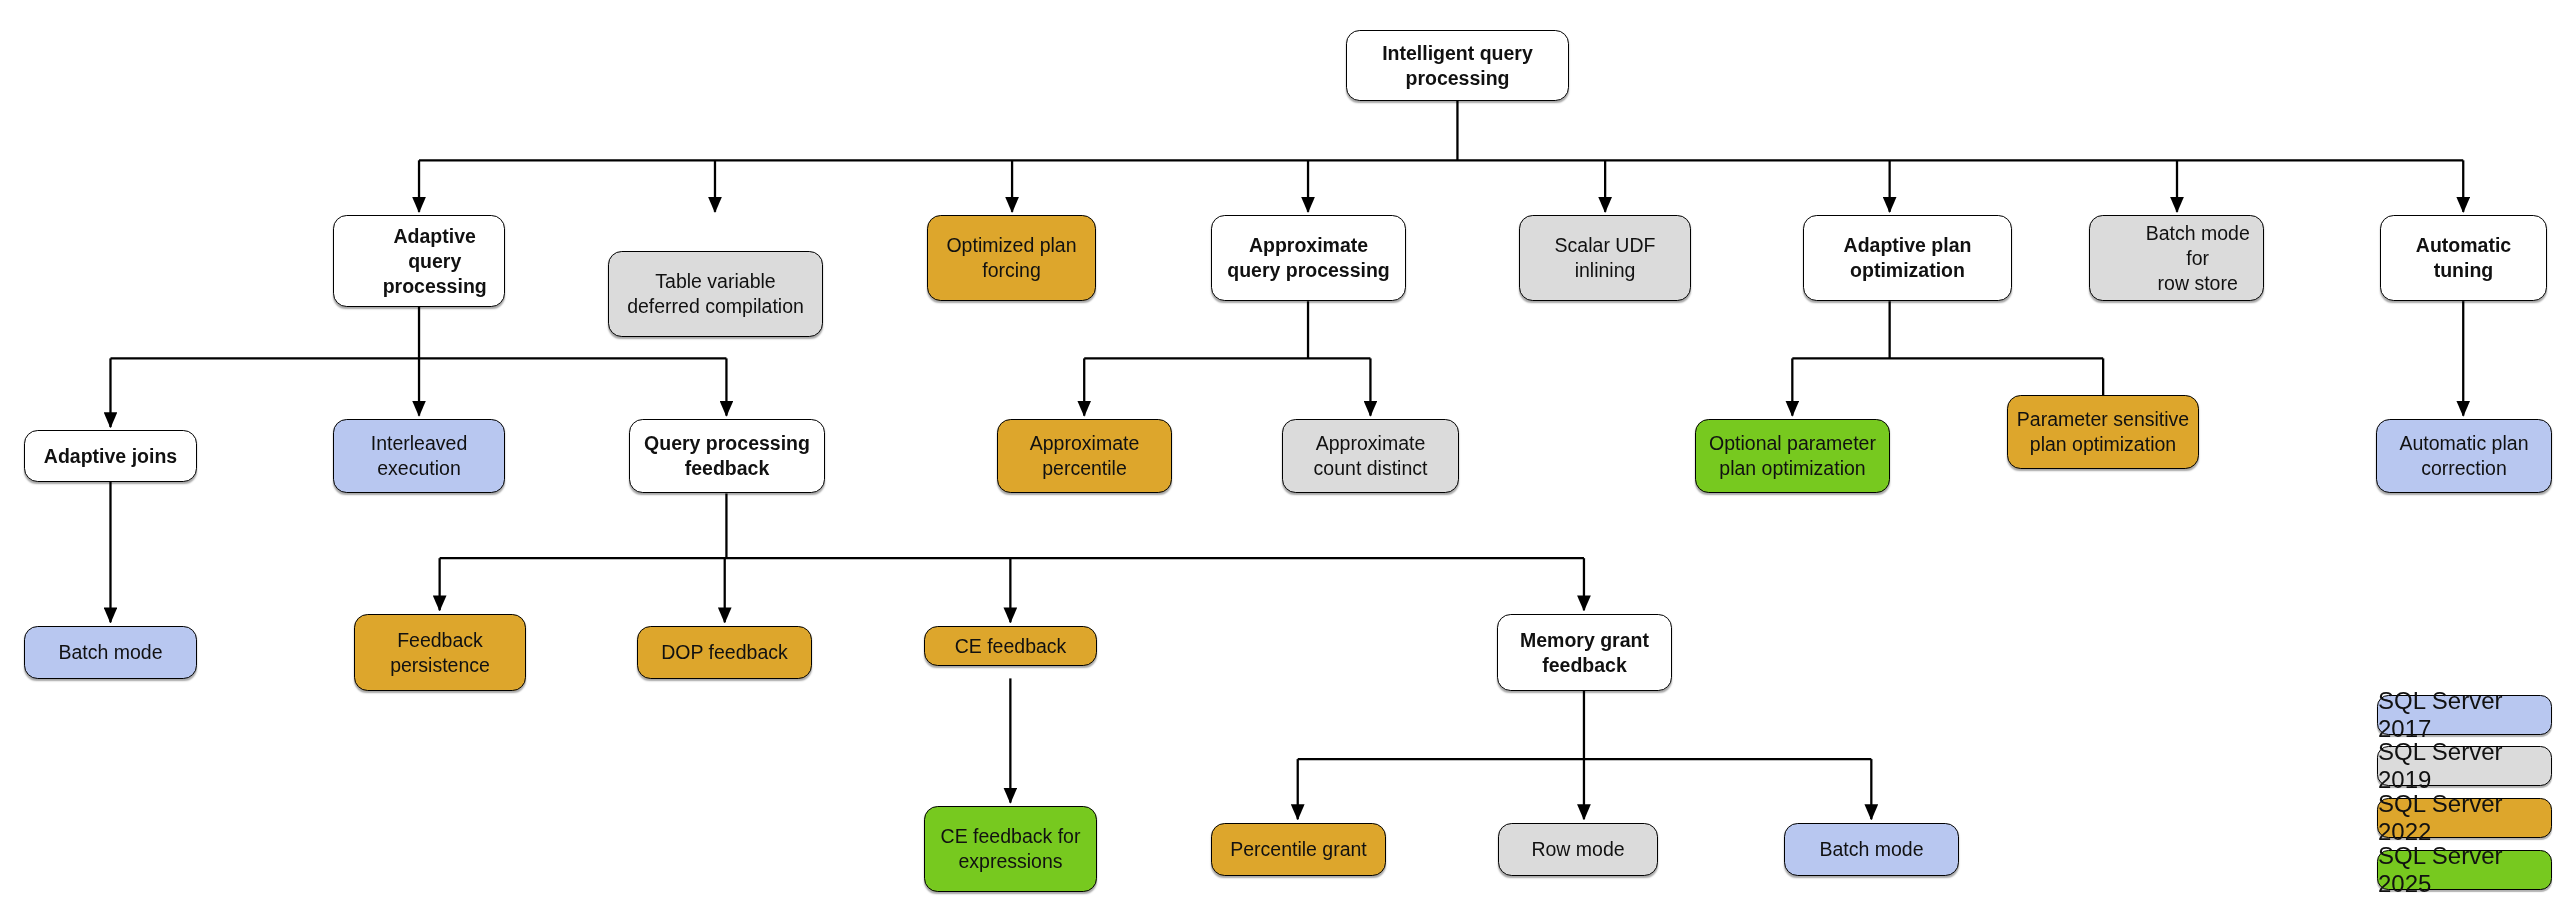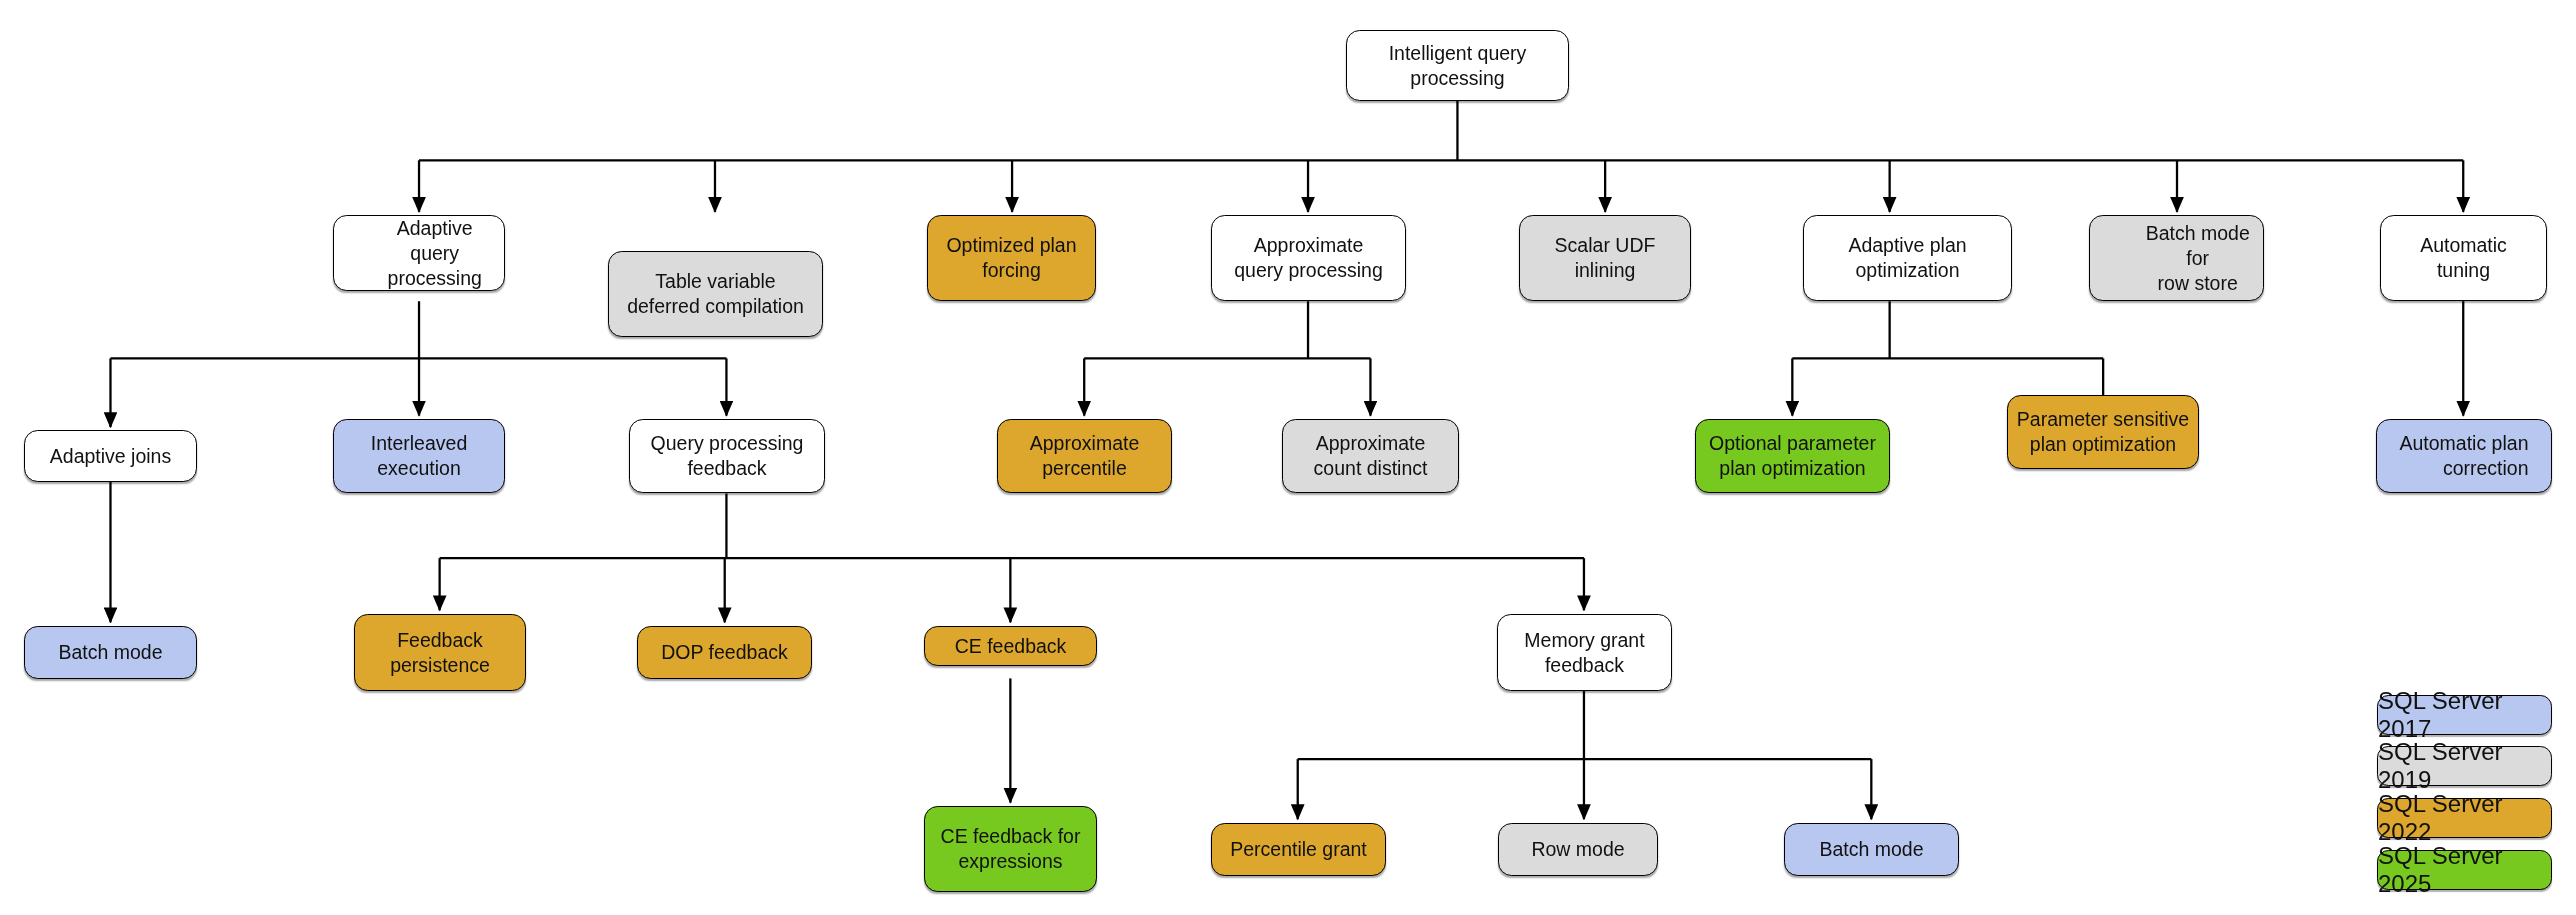--- a/index.html
+++ b/index.html
@@ -16,21 +16,21 @@
     border:1.7px solid var(--border);
     border-radius:13.7px;
     background:var(--node-default);
     display:flex;align-items:center;justify-content:center;
     text-align:center;
     font-size:19.5px;line-height:25px;color:#111;
     white-space:pre-line;
     padding:0 4.6px;
     box-shadow:0 2.3px 1.7px -0.6px rgba(0,0,0,0.35);
   }
-  .base{font-weight:normal;background:var(--node-default);}
+  .base{font-weight:bold;background:var(--node-default);}
   .v2017{background:var(--sql2017);}
   .v2019{background:var(--sql2019);}
   .v2022{background:var(--sql2022);}
   .v2025{background:var(--sql2025);}
   .legend-item{
     position:absolute;box-sizing:border-box;
     left:2377px;width:175px;height:40px;
     border:1.7px solid var(--border);
     border-radius:11.4px;
     display:flex;align-items:center;justify-content:center;
@@ -88,21 +88,21 @@
 
     <path class="edge" d="M2767,1206 V1326 M2267,1326 H3269"></path>
     <path class="edge" marker-end="url(#arrow)" d="M2267,1326 V1431"></path>
     <path class="edge" marker-end="url(#arrow)" d="M2767,1326 V1431"></path>
     <path class="edge" marker-end="url(#arrow)" d="M3269,1326 V1431"></path>
   </svg>
 
   <div class="node base" style="left:1346px;top:30px;width:223px;height:71px;">Intelligent query
 processing</div>
 
-  <div class="node base" style="left:333px;top:215px;width:172px;height:76px;padding-left:36px;">Adaptive query
+  <div class="node base" style="left:333px;top:215px;width:172px;height:92px;padding-left:36px;">Adaptive query
 processing</div>
   <div class="node v2019" style="left:608px;top:215px;width:215px;height:86px;margin-top:36px;">Table variable
 deferred compilation</div>
   <div class="node v2022" style="left:927px;top:215px;width:169px;height:86px;">Optimized plan
 forcing</div>
   <div class="node base" style="left:1211px;top:215px;width:195px;height:86px;">Approximate
 query processing</div>
   <div class="node v2019" style="left:1519px;top:215px;width:172px;height:86px;">Scalar UDF
 inlining</div>
   <div class="node base" style="left:1803px;top:215px;width:209px;height:86px;">Adaptive plan
@@ -118,21 +118,21 @@
   <div class="node base" style="left:629px;top:419px;width:196px;height:74px;">Query processing
 feedback</div>
   <div class="node v2022" style="left:997px;top:419px;width:175px;height:74px;">Approximate
 percentile</div>
   <div class="node v2019" style="left:1282px;top:419px;width:177px;height:74px;">Approximate
 count distinct</div>
   <div class="node v2025" style="left:1695px;top:419px;width:195px;height:74px;">Optional parameter
 plan optimization</div>
   <div class="node v2022" style="left:2007px;top:395px;width:192px;height:74px;">Parameter sensitive
 plan optimization</div>
-  <div class="node v2017" style="left:2376px;top:419px;width:176px;height:74px;text-align:right;">Automatic plan
+  <div class="node v2017" style="left:2376px;top:419px;width:176px;height:74px;">Automatic plan
 correction</div>
 
   <div class="node v2017" style="left:24px;top:626px;width:173px;height:53px;">Batch mode</div>
   <div class="node v2022" style="left:354px;top:614px;width:172px;height:77px;">Feedback
 persistence</div>
   <div class="node v2022" style="left:637px;top:626px;width:175px;height:53px;">DOP feedback</div>
   <div class="node v2022" style="left:924px;top:626px;width:173px;height:40px;">CE feedback</div>
   <div class="node base" style="left:1497px;top:614px;width:175px;height:77px;">Memory grant
 feedback</div>
 

